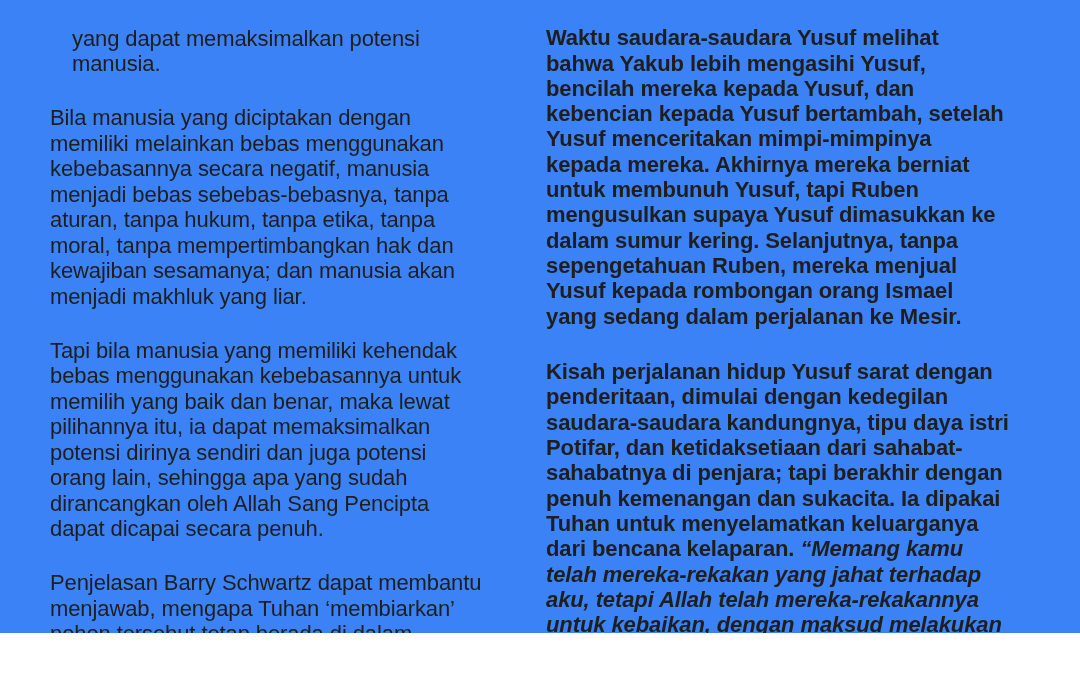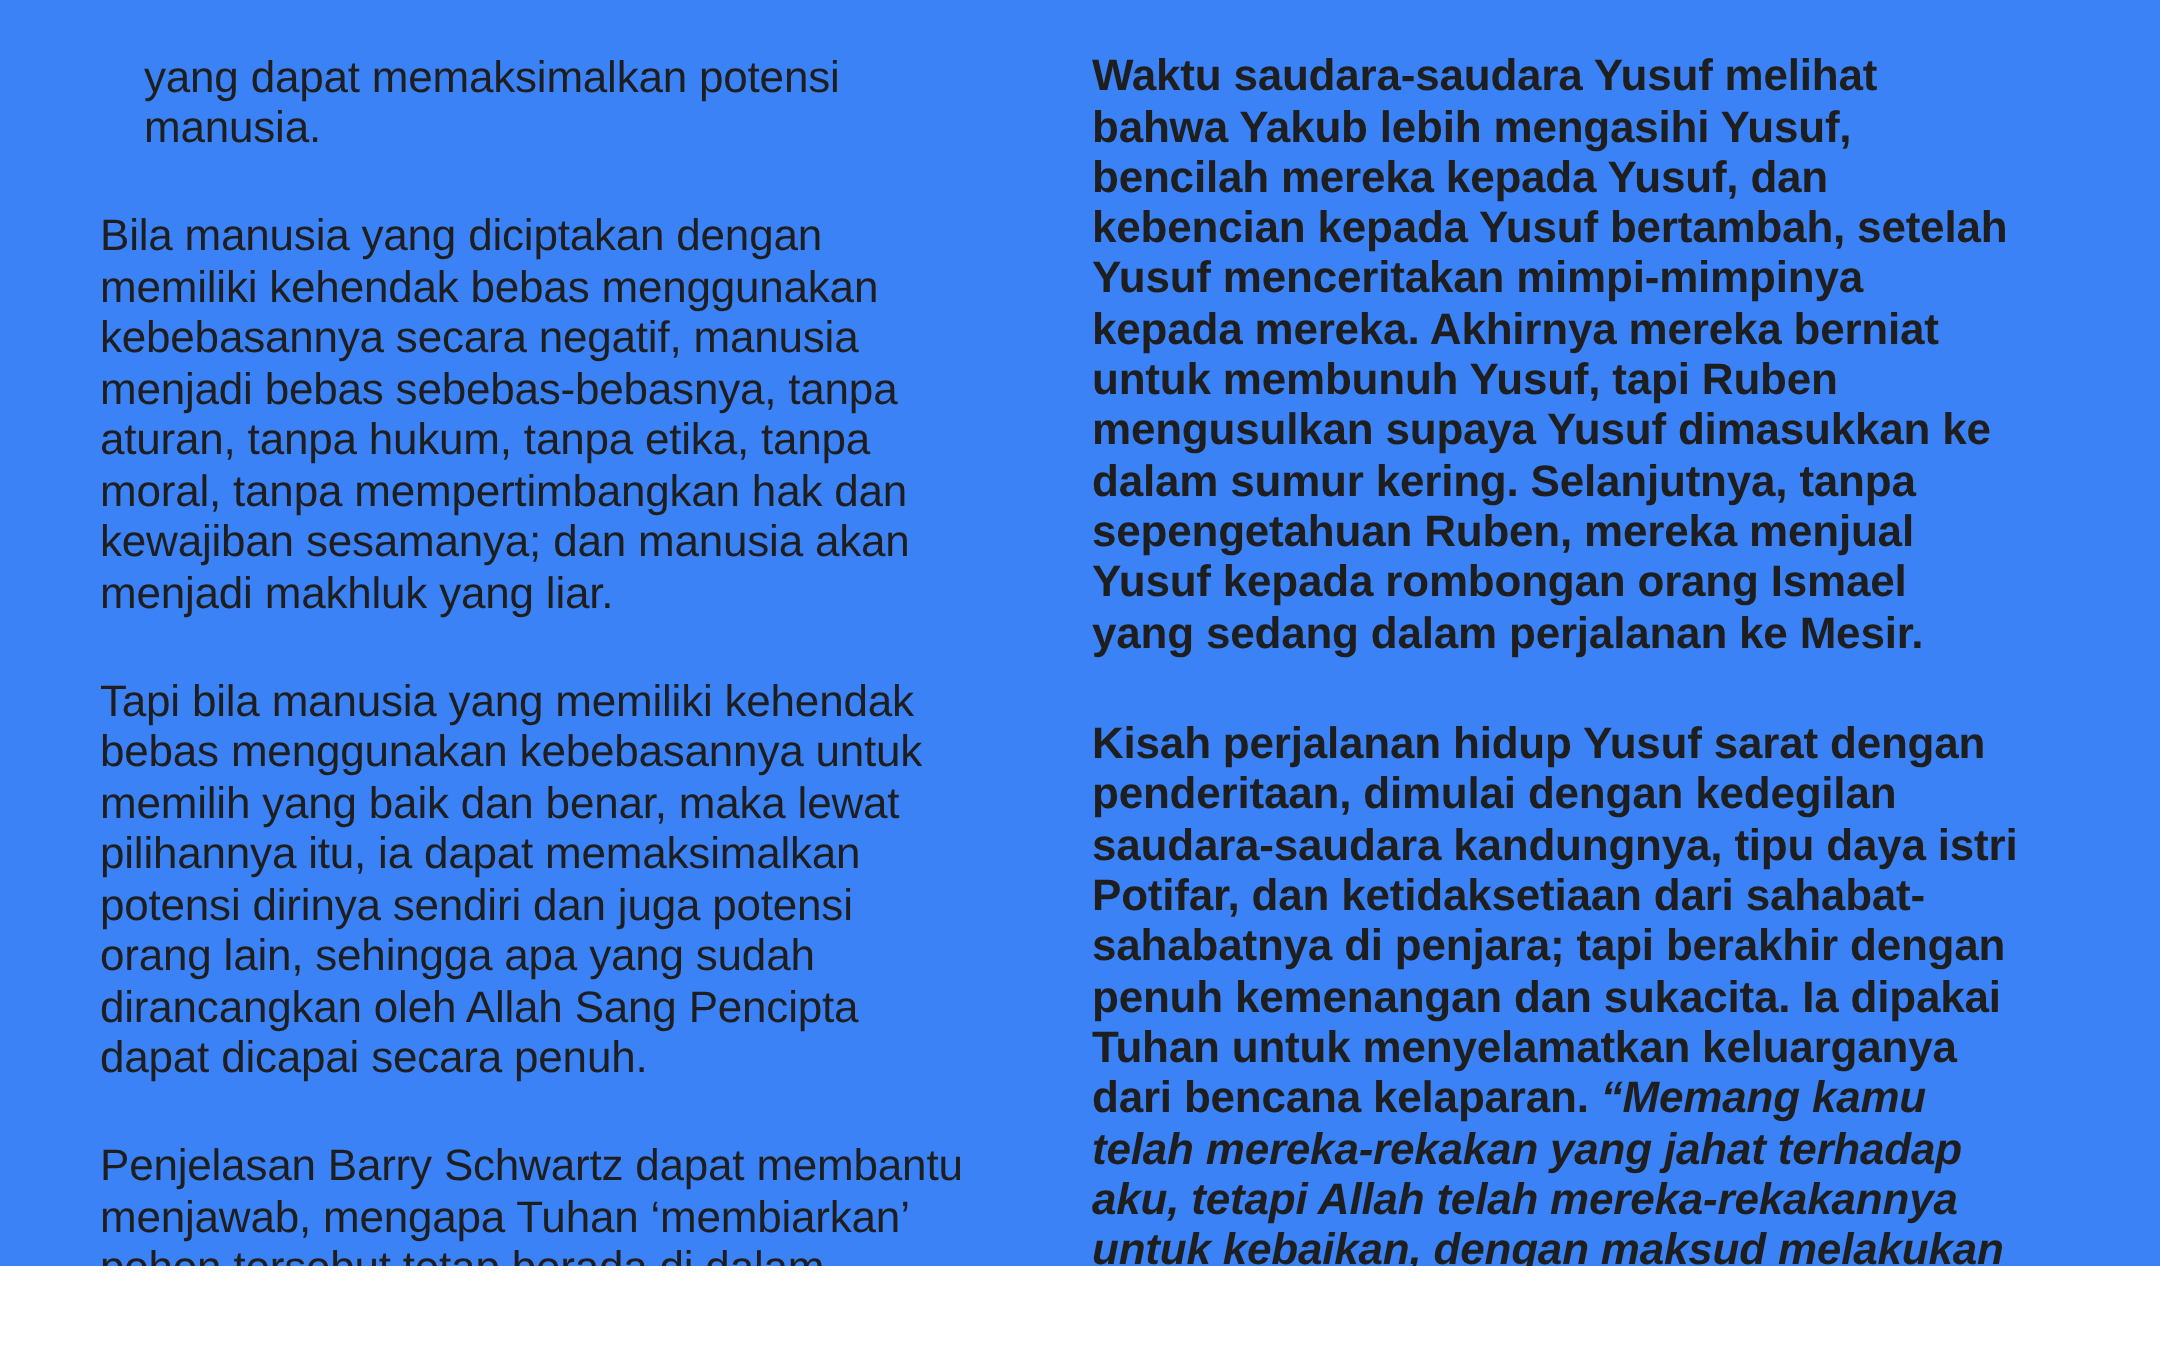--- a/index.html
+++ b/index.html
@@ -54,21 +54,21 @@
 </style>
 </head>
 <body>
 
 <div class="page">
 
   <div class="column column-left">
     <p class="para indent">yang dapat memaksimalkan potensi
 manusia.</p>
     <p class="para">Bila manusia yang diciptakan dengan
-memiliki kehendak bebas menggunakan
+memiliki melainkan bebas menggunakan
 kebebasannya secara negatif, manusia
 menjadi bebas sebebas-bebasnya, tanpa
 aturan, tanpa hukum, tanpa etika, tanpa
 moral, tanpa mempertimbangkan hak dan
 kewajiban sesamanya; dan manusia akan
 menjadi makhluk yang liar.</p>
     <p class="para">Tapi bila manusia yang memiliki kehendak
 bebas menggunakan kebebasannya untuk
 memilih yang baik dan benar, maka lewat
 pilihannya itu, ia dapat memaksimalkan

